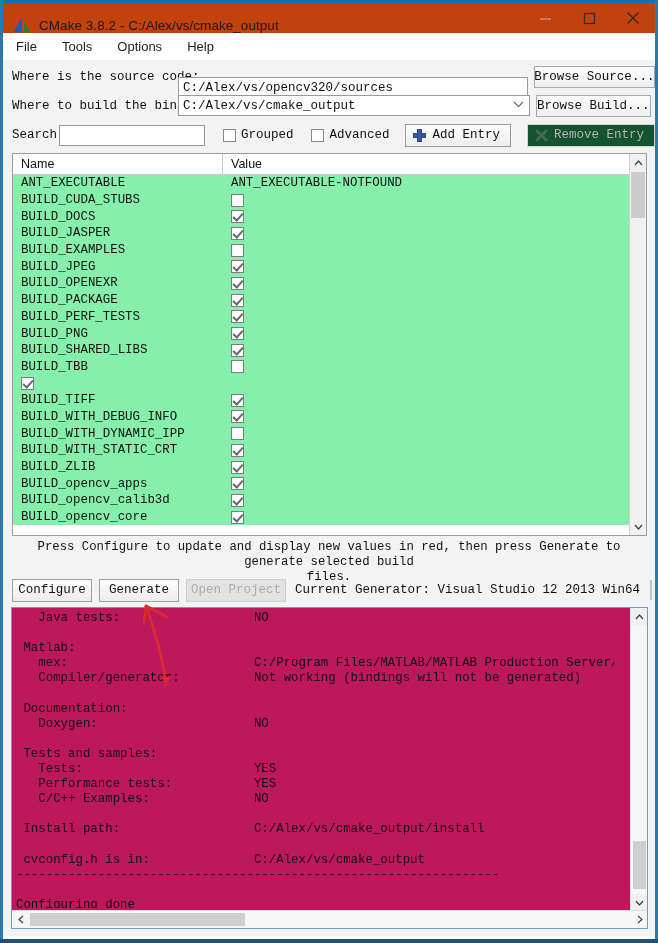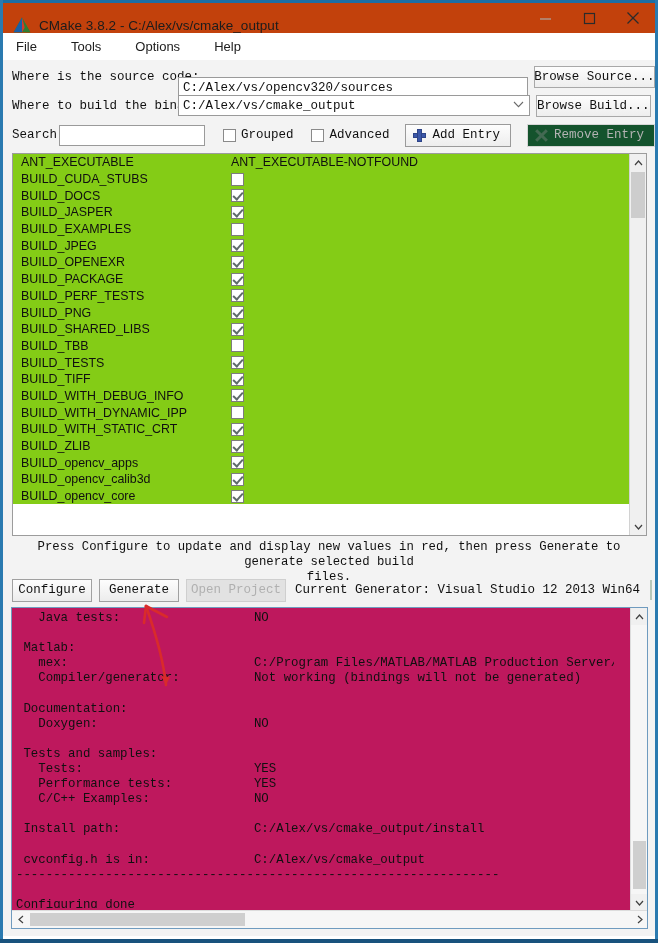--- a/index.html
+++ b/index.html
@@ -96,21 +96,20 @@
   .menubar {
     position: absolute;
     left: 3px; top: 33px;
     width: 538px;
     height: 27px;
     background: #ffffff;
     display: flex;
     align-items: center;
     padding-left: 9px;
     box-sizing: border-box;
-    gap: 9px;
   }
   .menu-item {
     font-size: 13px;
     color: #202020;
     padding: 2px 12px 3px 4px;
     margin-right: 9px;
     white-space: nowrap;
   }
 
   
@@ -330,22 +329,23 @@
     overflow: hidden;
   }
   .cache-rows {
     position: absolute;
     left: 0; top: 0;
     width: 616px;
   }
   .cache-row {
     display: flex;
     height: 16.7px;
-    background: #84cc16;
-    align-items: center;
+    background: #86efac;
+    align-items: center;
+    font-family: Liberation Mono, monospace;
   }
   .cr-name {
     width: 210px;
     box-sizing: border-box;
     padding-left: 8px;
     font-size: 12.4px;
     color: #101010;
     white-space: nowrap;
     overflow: hidden;
   }
@@ -643,20 +643,24 @@
       <div class="entry-btn disabled">
         <span class="x-icon">
             <i class="a"></i>
             <i class="b"></i>
           </span>
         <span>Remove Entry</span>
       </div>
     </div>
 
     <div class="cache-panel">
+      <div class="cache-header">
+        <div class="ch-name">Name</div>
+        <div class="ch-value">Value</div>
+      </div>
       <div class="cache-body">
         <div class="cache-rows" id="cache-rows">
             <div class="cache-row">
               <div class="cr-name">ANT_EXECUTABLE</div>
               <div class="cr-value">ANT_EXECUTABLE-NOTFOUND</div>
             </div>
             <div class="cache-row">
               <div class="cr-name">BUILD_CUDA_STUBS</div>
               <div class="cr-value">
                 <span class="val-check"></span>
@@ -716,21 +720,20 @@
                 <span class="val-check on"></span>
               </div>
             </div>
             <div class="cache-row">
               <div class="cr-name">BUILD_TBB</div>
               <div class="cr-value">
                 <span class="val-check"></span>
               </div>
             </div>
             <div class="cache-row">
-              <div class="cr-name">BUILD_TESTS</div>
               <div class="cr-value">
                 <span class="val-check on"></span>
               </div>
             </div>
             <div class="cache-row">
               <div class="cr-name">BUILD_TIFF</div>
               <div class="cr-value">
                 <span class="val-check on"></span>
               </div>
             </div>

